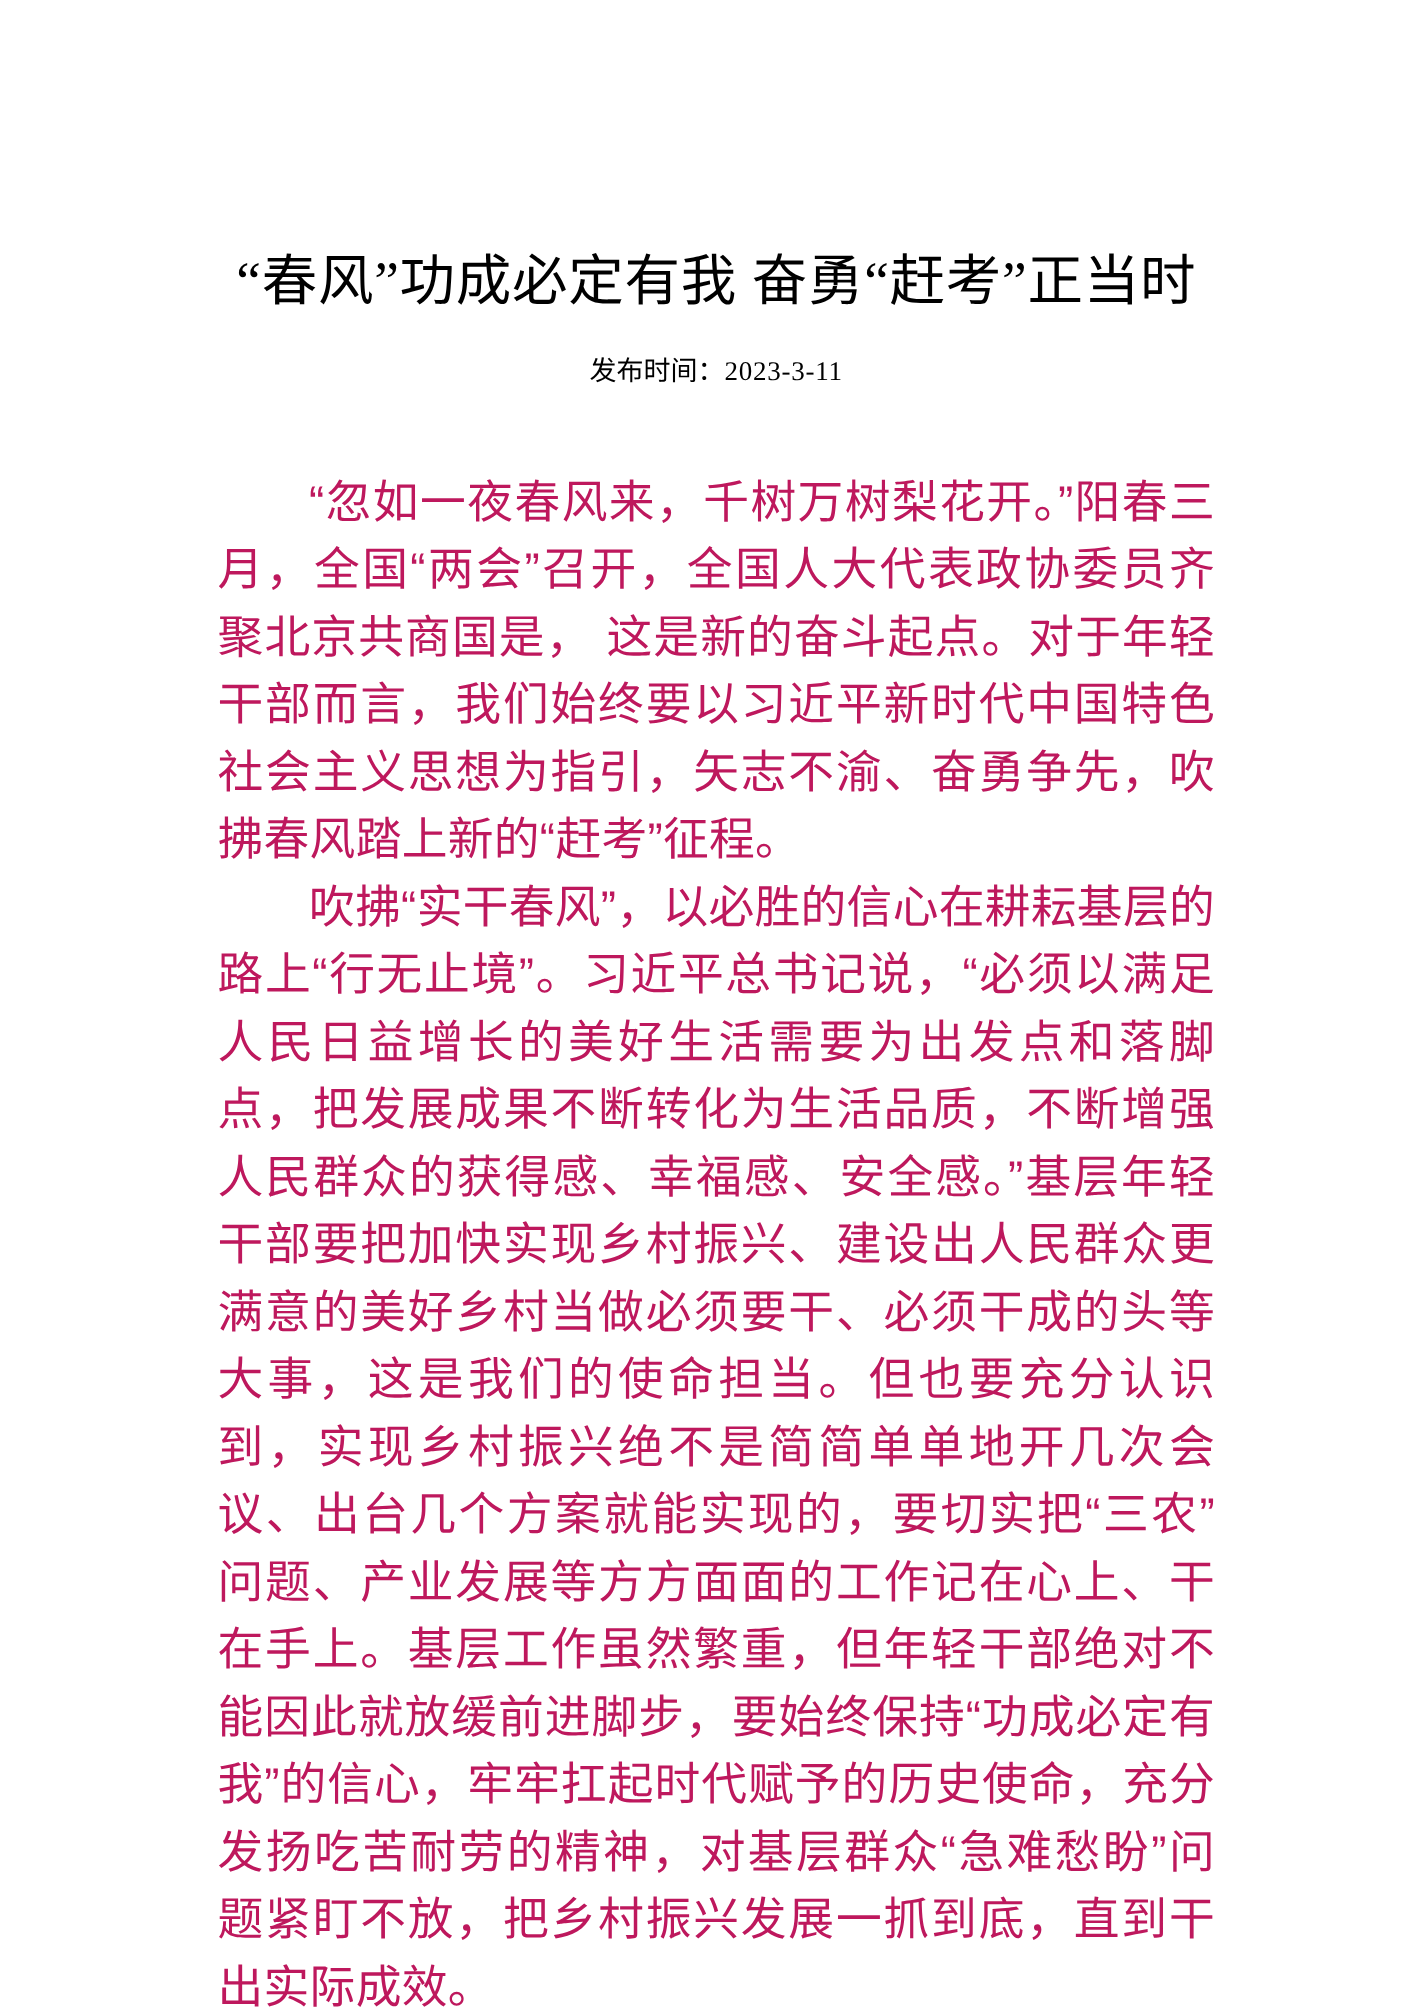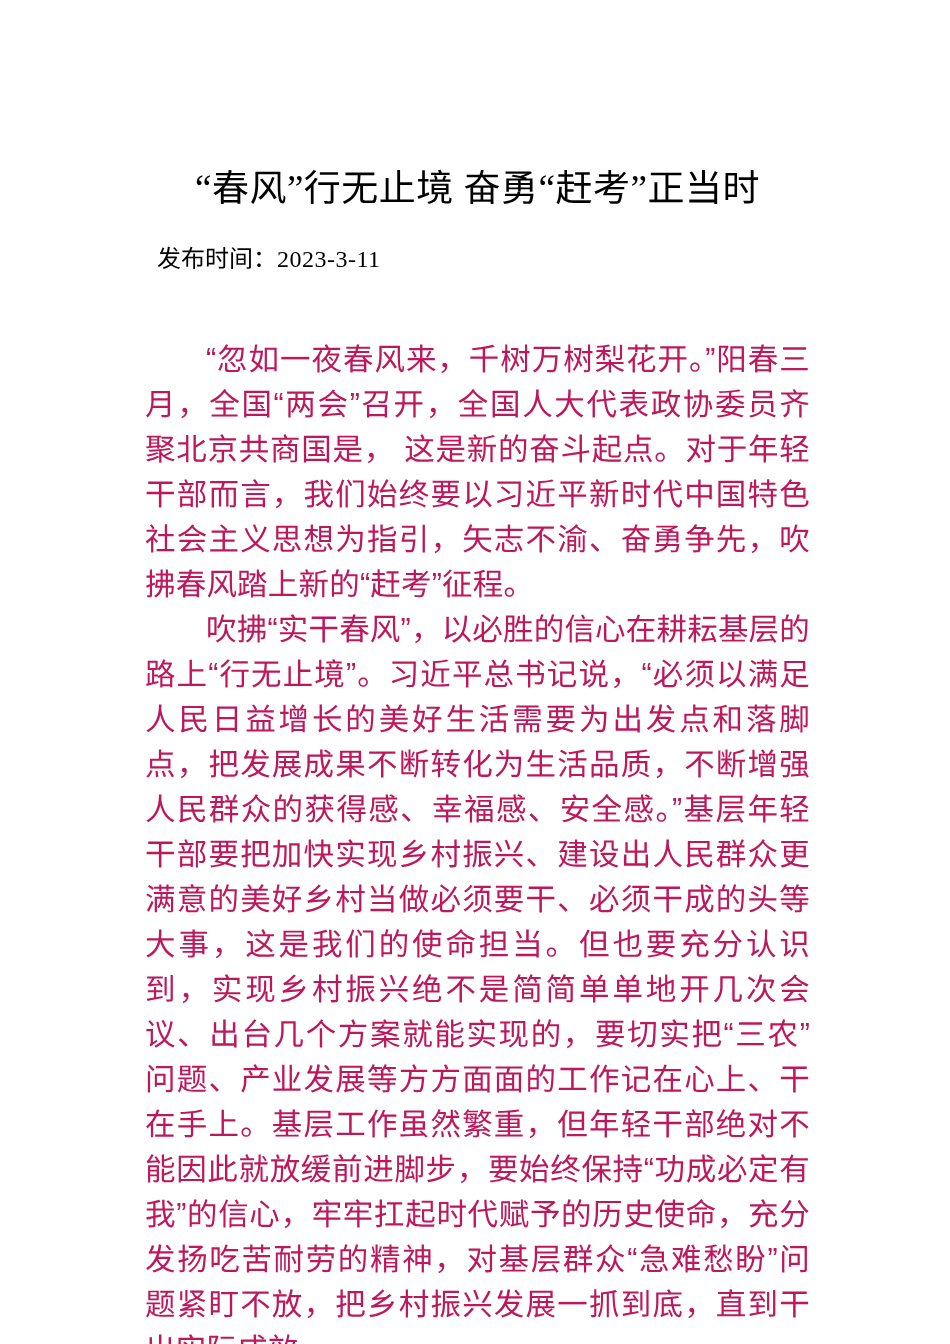--- a/index.html
+++ b/index.html
@@ -38,24 +38,24 @@
     text-align: center;
     letter-spacing: 0.5px;
     margin: 0;
     padding-top: 163px;
     white-space: nowrap;
     color: #000000;
   }
 
   
   .doc-date {
-    text-align: left;
-    font-size: 24px;
+    text-align: center;
+    font-size: 18px;
     line-height: 36px;
-    margin: 12px;
+    margin: 0;
     padding-top: 14px;
     color: #000000;
     letter-spacing: 0;
   }
   .doc-date .date-label {
     font-family: "Liberation Sans", "DejaVu Sans", sans-serif;
   }
   .doc-date .date-value {
     font-family: "Liberation Serif", "DejaVu Serif", serif;
     letter-spacing: 0.5px;
@@ -80,21 +80,21 @@
   .para + .para {
     margin-top: 0;
   }
 </style>
 </head>
 <body>
 
 <div class="page">
   <div class="content">
 
-    <h1 class="doc-title">“春风”行无止境 奋勇“赶考”正当时</h1>
+    <h1 class="doc-title">“春风”功成必定有我 奋勇“赶考”正当时</h1>
 
     <div class="doc-date">
       <span class="date-label">发布时间：</span><span class="date-value">2023-3-11</span>
     </div>
 
     <div class="body-block">
       <p class="para">“忽如一夜春风来，千树万树梨花开。”阳春三月，全国“两会”召开，全国人大代表政协委员齐聚北京共商国是， 这是新的奋斗起点。对于年轻干部而言，我们始终要以习近平新时代中国特色社会主义思想为指引，矢志不渝、奋勇争先，吹拂春风踏上新的“赶考”征程。</p>
       <p class="para">吹拂“实干春风”，以必胜的信心在耕耘基层的路上“行无止境”。习近平总书记说，“必须以满足人民日益增长的美好生活需要为出发点和落脚点，把发展成果不断转化为生活品质，不断增强人民群众的获得感、幸福感、安全感。”基层年轻干部要把加快实现乡村振兴、建设出人民群众更满意的美好乡村当做必须要干、必须干成的头等大事，这是我们的使命担当。但也要充分认识到，实现乡村振兴绝不是简简单单地开几次会议、出台几个方案就能实现的，要切实把“三农”问题、产业发展等方方面面的工作记在心上、干在手上。基层工作虽然繁重，但年轻干部绝对不能因此就放缓前进脚步，要始终保持“功成必定有我”的信心，牢牢扛起时代赋予的历史使命，充分发扬吃苦耐劳的精神，对基层群众“急难愁盼”问题紧盯不放，把乡村振兴发展一抓到底，直到干出实际成效。</p>
     </div>
 

